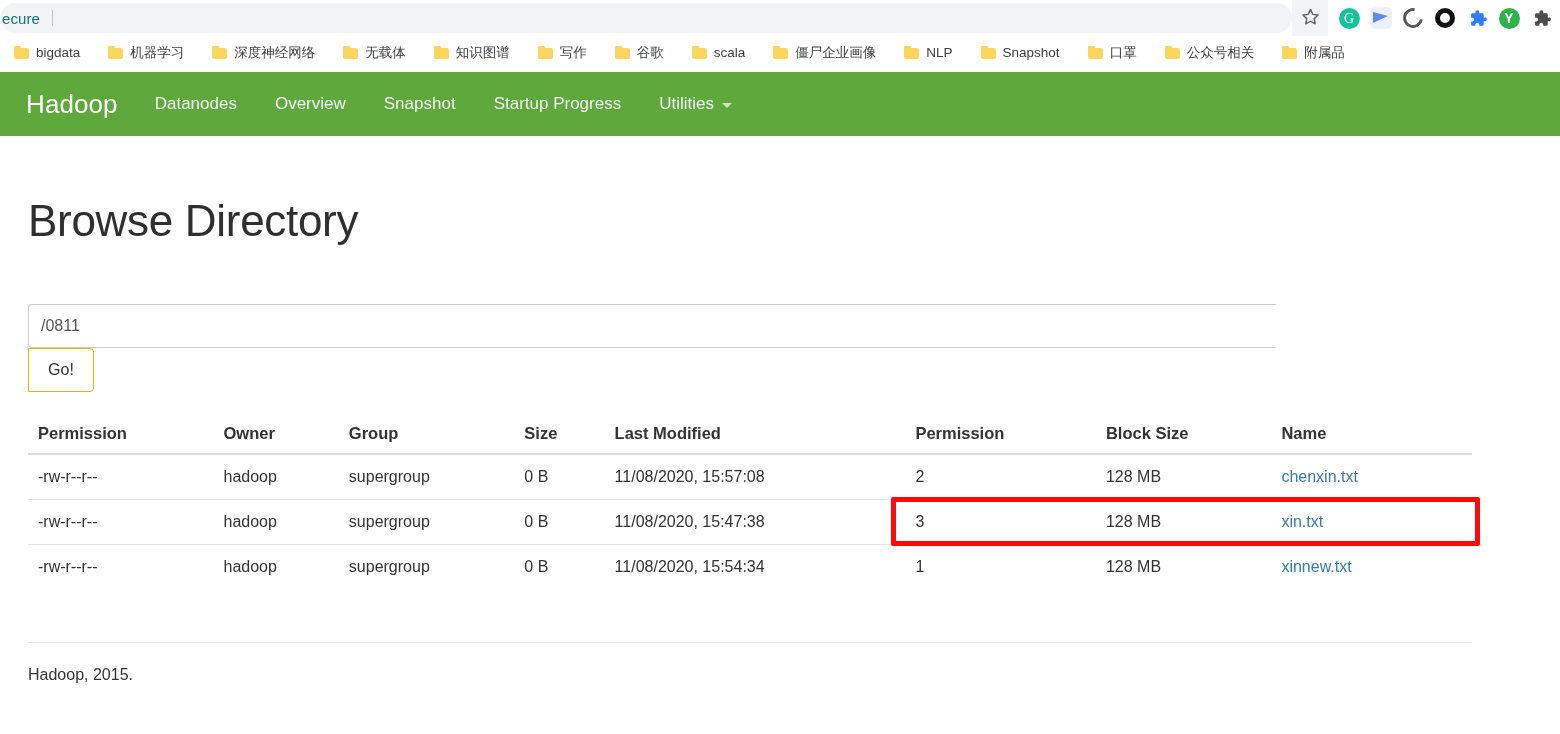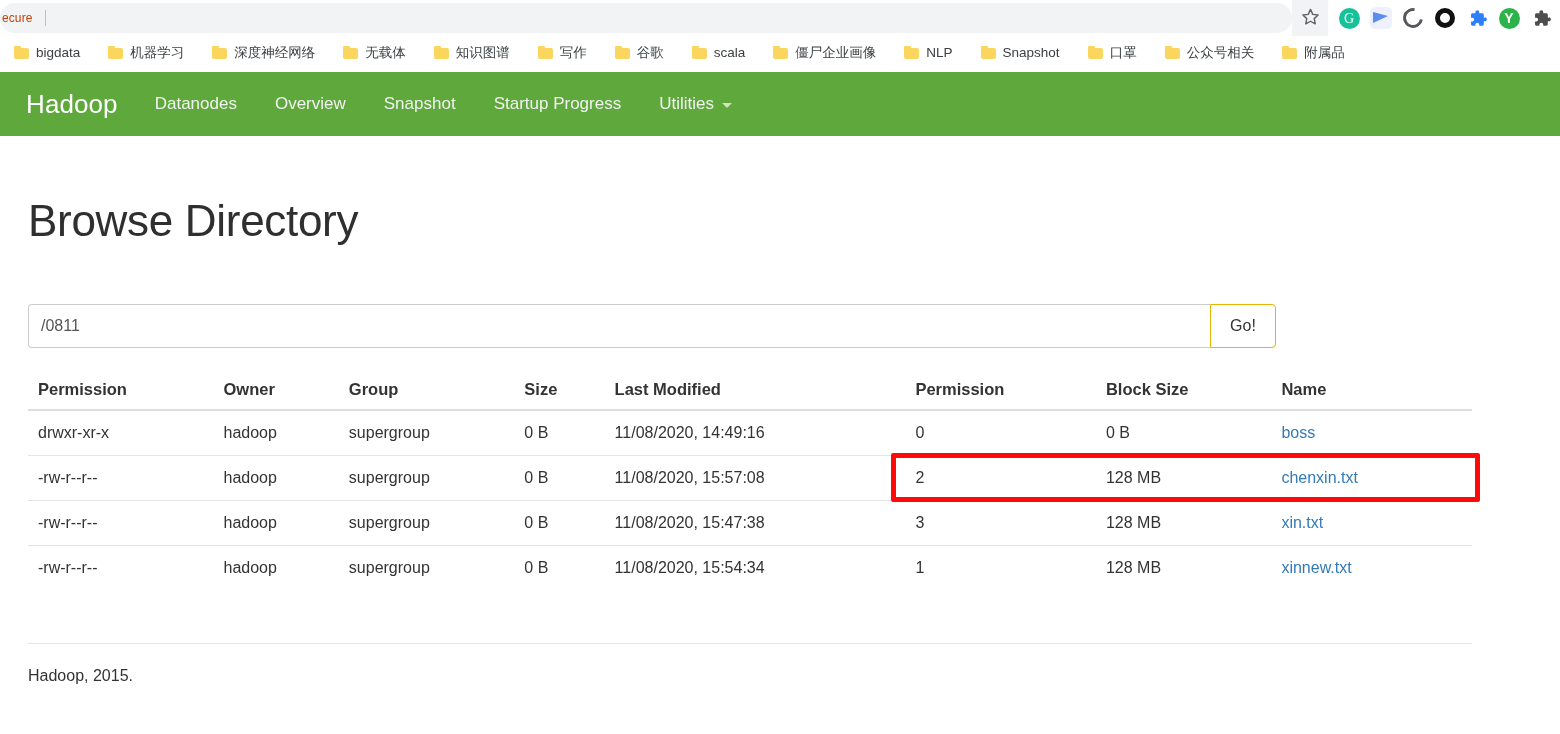--- a/index.html
+++ b/index.html
@@ -36,22 +36,22 @@
     background: #f1f3f4;
     border-radius: 15px 15px 15px 15px;
     display: flex;
     align-items: center;
     padding-left: 0px;
     box-sizing: border-box;
     position: relative;
     overflow: hidden;
   }
   .secure-label {
-    font-size: 12px;
-    color: #c2410c;
+    font-size: 15px;
+    color: #0f766e;
     padding-left: 2px;
     letter-spacing: 0.1px;
     white-space: nowrap;
   }
   .omnibox-divider {
     width: 1px;
     height: 16px;
     background: #bdc1c6;
     margin: 0 14px 0 12px;
     flex: 0 0 auto;
@@ -231,20 +231,21 @@
   .page-title {
     font-size: 44px;
     font-weight: normal;
     color: #2f2f2f;
     margin: 60px 0 0 0;
     letter-spacing: -0.3px;
   }
   .path-row {
     display: flex;
     margin-top: 58px;
+    flex-direction: column;
   }
   .path-input {
     flex: 1 1 auto;
     height: 44px;
     border: 1px solid #cccccc;
     border-right: none;
     border-radius: 4px 0 0 4px;
     font-size: 16px;
     color: #555555;
     padding: 0 12px;
@@ -513,30 +514,20 @@
           <th>Owner</th>
           <th>Group</th>
           <th>Size</th>
           <th>Last Modified</th>
           <th>Permission</th>
           <th>Block Size</th>
           <th>Name</th>
         </tr>
       </thead>
       <tbody id="table-body">
-          <tr class="first-row">
-            <td>drwxr-xr-x</td>
-            <td>hadoop</td>
-            <td>supergroup</td>
-            <td>0 B</td>
-            <td>11/08/2020, 14:49:16</td>
-            <td>0</td>
-            <td>0 B</td>
-            <td><a class="file-link" href="#">boss</a></td>
-          </tr>
           <tr>
             <td>-rw-r--r--</td>
             <td>hadoop</td>
             <td>supergroup</td>
             <td>0 B</td>
             <td>11/08/2020, 15:57:08</td>
             <td>2</td>
             <td>128 MB</td>
             <td><a class="file-link" href="#">chenxin.txt</a></td>
           </tr>

